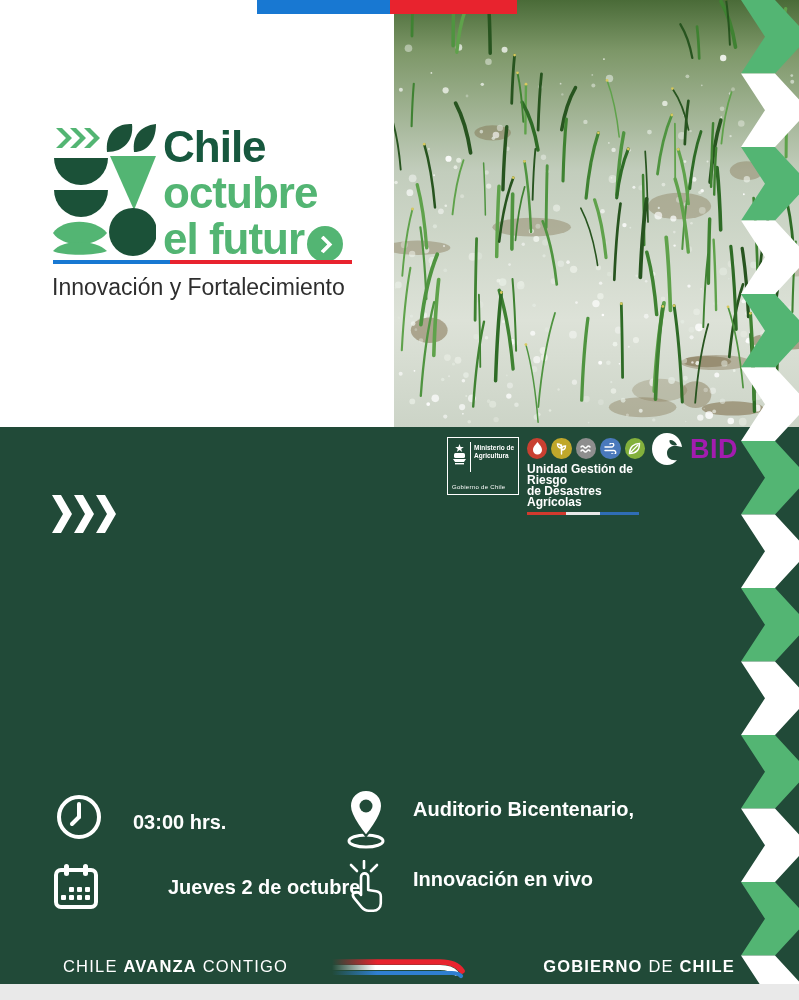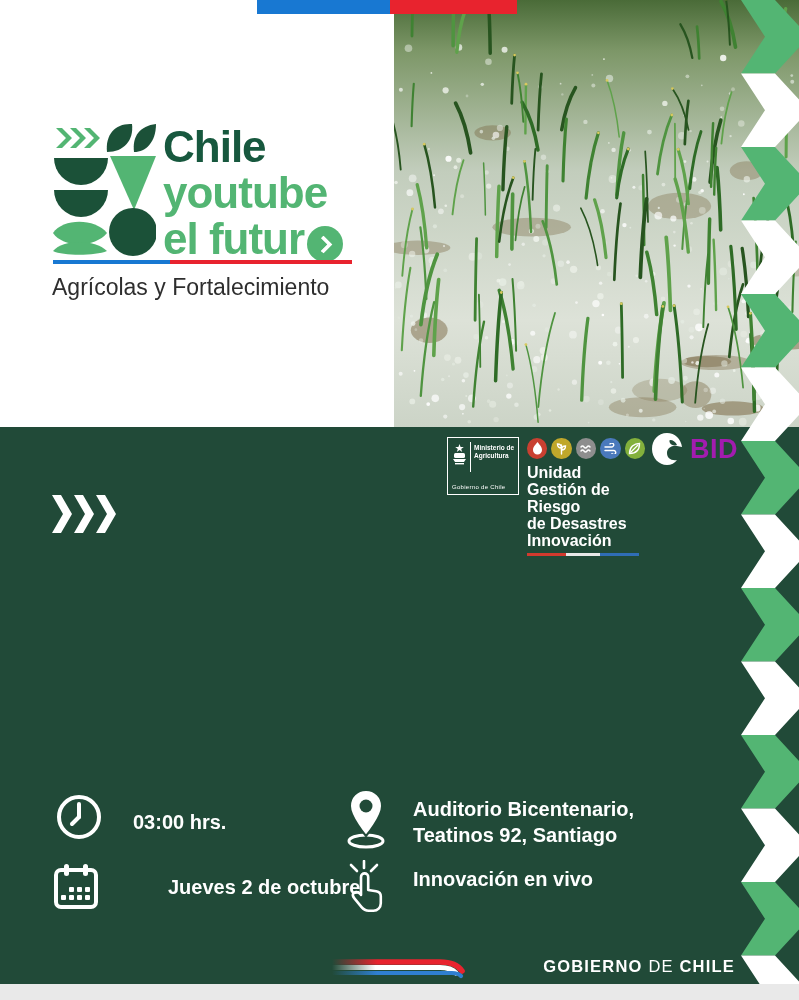--- a/index.html
+++ b/index.html
@@ -36,21 +36,21 @@
 
   
   .minagri{left:447px;top:437px;width:70px;height:56px;border:1.3px solid #fff;color:#fff;}
   .minagri .crest{position:absolute;left:3px;top:5px;width:17px;height:22px;}
   .minagri .vline{position:absolute;left:22px;top:4px;width:1px;height:30px;background:#fff;}
   .minagri .mtx{position:absolute;left:26px;top:6px;font-size:6.5px;font-weight:bold;line-height:7.5px;}
   .minagri .mft{position:absolute;left:4px;bottom:4px;font-size:6px;letter-spacing:.3px;}
   .ugrd{left:527px;top:438px;width:118px;color:#fff;}
   .ugrd .circles{display:flex;gap:4px;margin-bottom:5px;}
   .ugrd .circ{width:21px;height:21px;border-radius:50%;display:flex;align-items:center;justify-content:center;}
-  .ugrd .ttl{font-size:16px;font-weight:bold;line-height:17px;}
+  .ugrd .ttl{font-size:12px;font-weight:bold;line-height:11px;}
   .ugrd .flagline{margin-top:4px;width:112px;height:2.5px;
         background:linear-gradient(90deg,#d23a2e 0 35%,#e8e8e8 35% 65%,#2f6db5 65% 100%);}
   .bid{left:650px;top:432px;display:flex;align-items:center;gap:6px;color:#a21caf;}
   .bid .label{font-size:27px;font-weight:bold;letter-spacing:.5px;}
 
   
   .trichev{left:52px;top:495px;}
   .kicker{left:52px;top:538px;color:#fff;font-size:27px;letter-spacing:7px;font-weight:400;}
   .title{left:52px;top:578px;color:#fff;font-size:32px;font-weight:bold;line-height:39px;letter-spacing:-.3px;}
 
@@ -495,33 +495,33 @@
       <path d="M4 72 h54 a27 27 0 0 1 -54 0 z" fill="#1B5138"></path>
       <polygon points="60,38 106,38 84,92" fill="#53B573"></polygon>
       <path d="M3 115 C13 100 45 100 57 115 C45 130 13 130 3 115 Z" fill="#53B573"></path>
       <path d="M3 133 C13 121 45 121 57 133 C45 138 13 138 3 133 Z" fill="#53B573"></path>
       <circle cx="83" cy="114" r="24" fill="#1B5138"></circle>
     </svg>
   </div>
 
   <div class="abs wordmark">
     <div class="dark">Chile</div>
-    <div>youtube</div>
+    <div>octubre</div>
     <div class="word-row">
       <span>el futur</span>
       <span class="circle-o">
           <span class="chev"></span>
         </span>
     </div>
   </div>
 
   <div class="abs underline"></div>
 
   <div class="abs tagline">
-    <div>Agrícolas y Fortalecimiento</div>
+    <div>Innovación y Fortalecimiento</div>
   </div>
 
   <div class="abs green"></div>
 
   <div class="abs minagri" style="z-index:3;">
     <svg class="crest" viewBox="0 0 17 22">
       <g fill="#fff">
         <polygon points="8.5,1 9.6,4 12.8,4 10.2,5.9 11.2,9 8.5,7.1 5.8,9 6.8,5.9 4.2,4 7.4,4"></polygon>
         <rect x="3" y="10" width="11" height="5" rx="1.5"></rect>
         <path d="M2 16 h13 l-2 3 h-9 z"></path>
@@ -569,21 +569,21 @@
           </svg>
       </span>
       <span class="circ" style="background:#83B03C">
         <svg width="13" height="13" viewBox="0 0 13 13">
             <path d="M1.5 11.5 C1.5 5 6 1.5 11.5 1.5 C11.5 8 8 11.5 1.5 11.5 Z" fill="none" stroke="#fff" stroke-width="1.4"></path>
             <path d="M2.5 10.5 L10 3" stroke="#fff" stroke-width="1.2"></path>
           </svg>
       </span>
     </div>
     <div class="ttl">Unidad Gestión de Riesgo</div>
-    <div class="ttl">de Desastres Innovación</div>
+    <div class="ttl">de Desastres Agrícolas</div>
     <div class="flagline"></div>
   </div>
 
   <div class="abs bid" style="z-index:3;">
     <svg width="34" height="34" viewBox="0 0 34 34">
       <path d="M17 1 C8 1 2 8 2 17 c0 9 7 16 15 16 c4 0 8-2 10-5 c-6 1-10-2-10-7 c0-5 5-8 10-7 l5 1 C31 7 25 1 17 1 Z" fill="#fff"></path>
       <path d="M20 8 c3 0 6 2 7 5 c-3 1-6 0-7-2 c-.8-1.5-.6-3 0-3 Z" fill="#214A38"></path>
     </svg>
     <span class="label">BID</span>
   </div>
@@ -635,35 +635,39 @@
 
   <div class="abs d-ico" style="left:343px;top:788px;">
     <svg width="46" height="62" viewBox="0 0 46 62">
       <ellipse cx="23" cy="53" rx="17" ry="6" fill="none" stroke="#fff" stroke-width="3"></ellipse>
       <path d="M23 2 C14 2 7 9 7 18 c0 11 16 30 16 30 s16-19 16-30 C39 9 32 2 23 2 Z" fill="#fff" stroke="#214A38" stroke-width="2"></path>
       <circle cx="23" cy="18" r="6.5" fill="#214A38"></circle>
     </svg>
   </div>
   <div class="abs d-text" style="left:413px;top:796px;">
     <div>Auditorio Bicentenario,</div>
-    <div>Teatinos 92, Santiago</div>
   </div>
 
   <div class="abs d-ico" style="left:343px;top:860px;">
     <svg width="50" height="54" viewBox="0 0 50 54" fill="none" stroke="#fff" stroke-width="2.6" stroke-linecap="round" stroke-linejoin="round">
       <path d="M14 11 L8 5"></path>
         <path d="M21 8 L21 1"></path>
         <path d="M28 11 L34 5"></path>
       <path d="M18 35 V17 a3.6 3.6 0 0 1 7.2 0 v13 l8 1.3 c2.6 .5 4.6 2.2 4.6 5 v7 c0 4.2-3.2 7.4-7.4 7.4 h-4.6 c-3 0-5.4-1.3-7.2-3.6 l-7.2-8.7 c-1.3-1.6-2.2-3.5-1-5.2 c1.6-2.1 4.7-1.5 7.6 1.3 z"></path>
     </svg>
   </div>
   <div class="abs d-text" style="left:413px;top:866px;">
     <div>Innovación en vivo</div>
   </div>
 
+  <div class="abs foot" style="left:63px;">
+    <span>CHILE</span>
+    <b>AVANZA</b>
+    <span>CONTIGO</span>
+  </div>
   <div class="abs swoosh">
     <svg width="150" height="24" viewBox="0 0 150 24">
       <defs>
         <linearGradient id="fr" x1="0" y1="0" x2="1" y2="0">
             <stop offset="0" stop-color="#E8232E" stop-opacity="0"></stop>
             <stop offset=".35" stop-color="#E8232E"></stop>
             <stop offset="1" stop-color="#E8232E"></stop>
           </linearGradient>
         <linearGradient id="fw" x1="0" y1="0" x2="1" y2="0">
             <stop offset="0" stop-color="#fff" stop-opacity="0"></stop>

